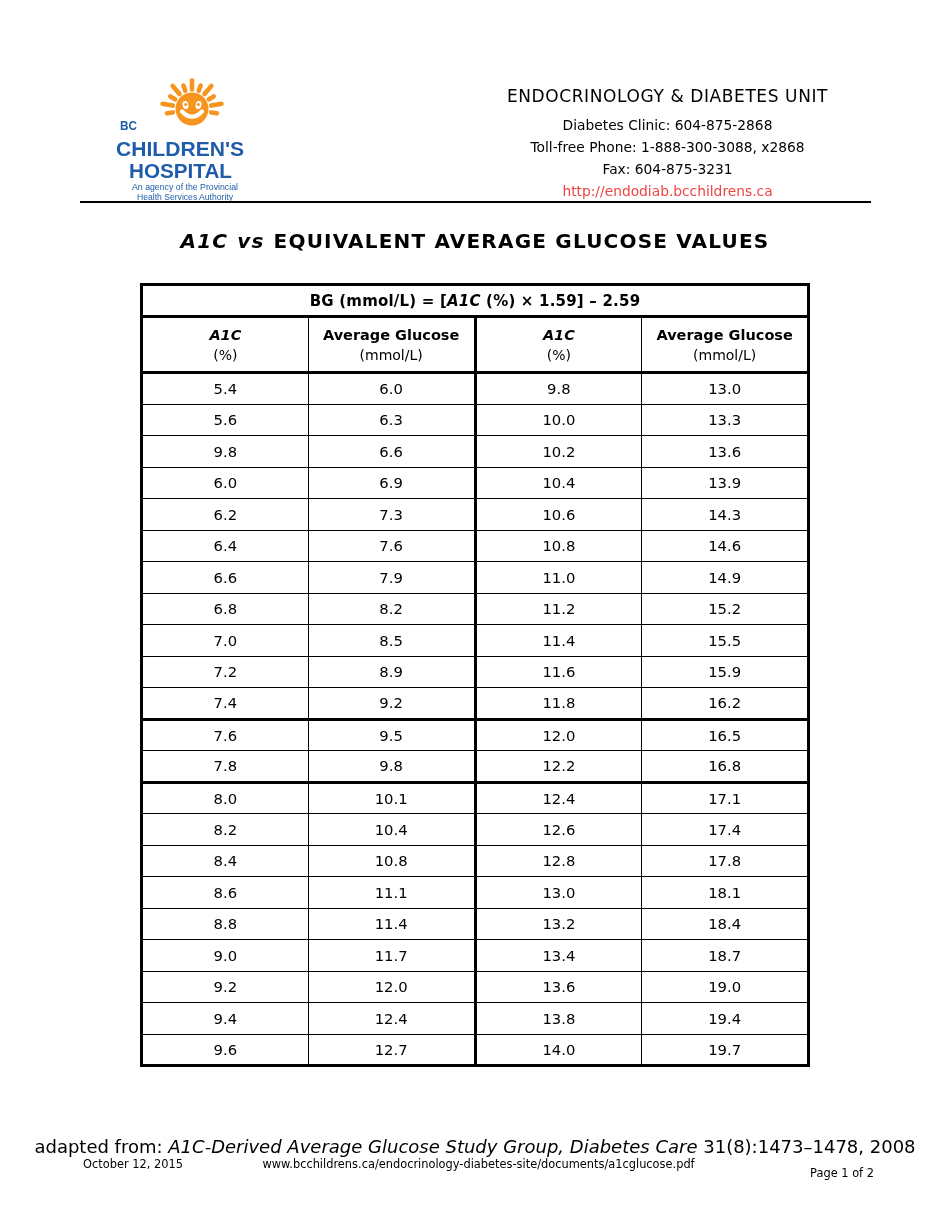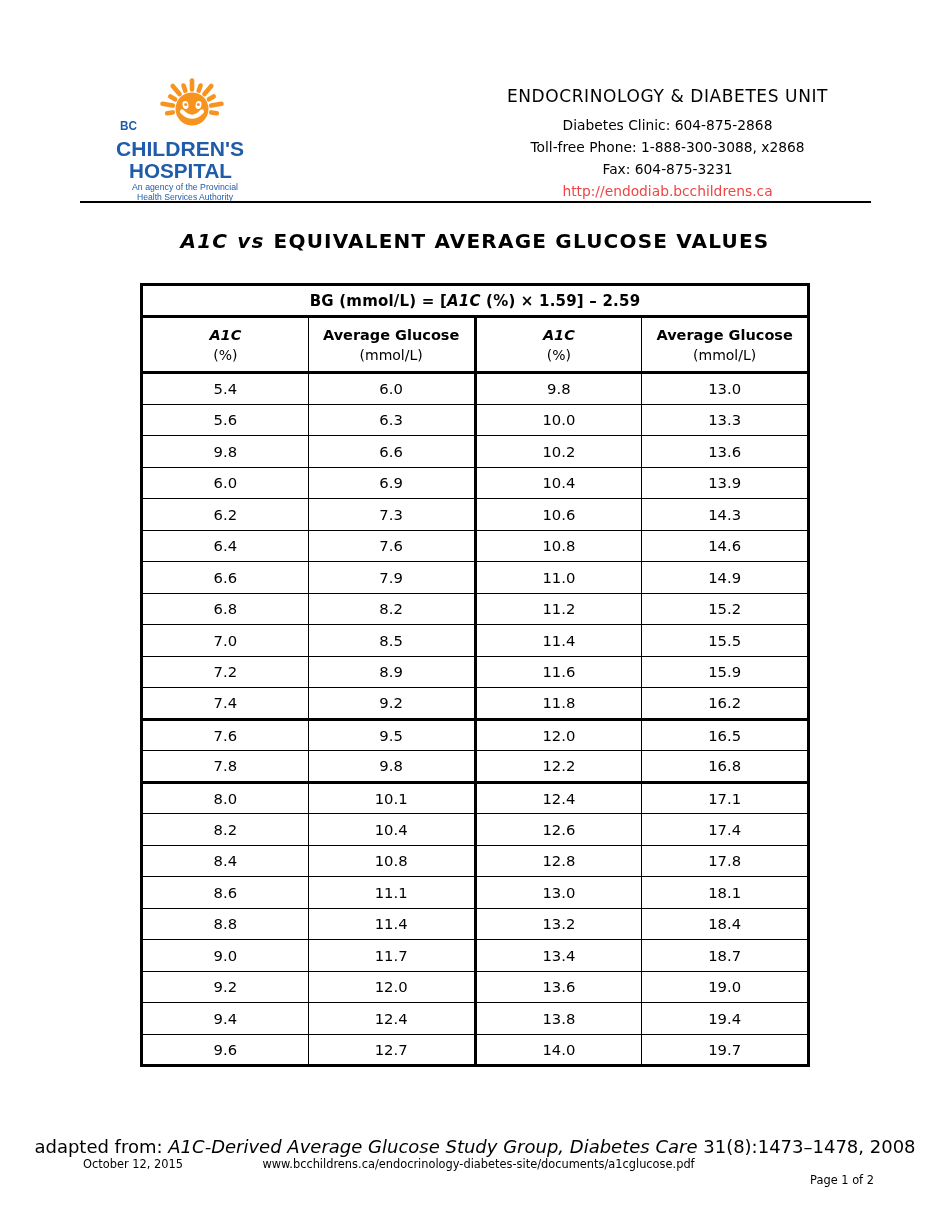--- a/index.html
+++ b/index.html
@@ -59,21 +59,21 @@
     position:absolute; top:1130px; left:0; width:100%;
     text-align:center; font-size:18px; white-space:nowrap;margin-top:6px;
   }
   .citation .it { font-style:italic; }
   .page-meta {
     position:absolute; left:83px; right:76px; top:1157px; height:16px;
     font-size:11.4px;
   }
   .meta-date { position:absolute; left:0; top:0; }
   .meta-url  { position:absolute; left:0; right:0; top:0; text-align:center; }
-  .meta-page { position:absolute; right:0; top:16px; }
+  .meta-page { position:absolute; right:0; top:9px; }
 </style>
 </head>
 <body>
 
 <div class="page">
 
   <div class="logo-wrap">
     <svg width="140" height="126" viewBox="0 0 140 126" xmlns="http://www.w3.org/2000/svg">
       <g stroke="#f79420" stroke-width="4.6" stroke-linecap="round">
         <line x1="60.8" y1="34.4" x2="55.2" y2="35.3"></line>

